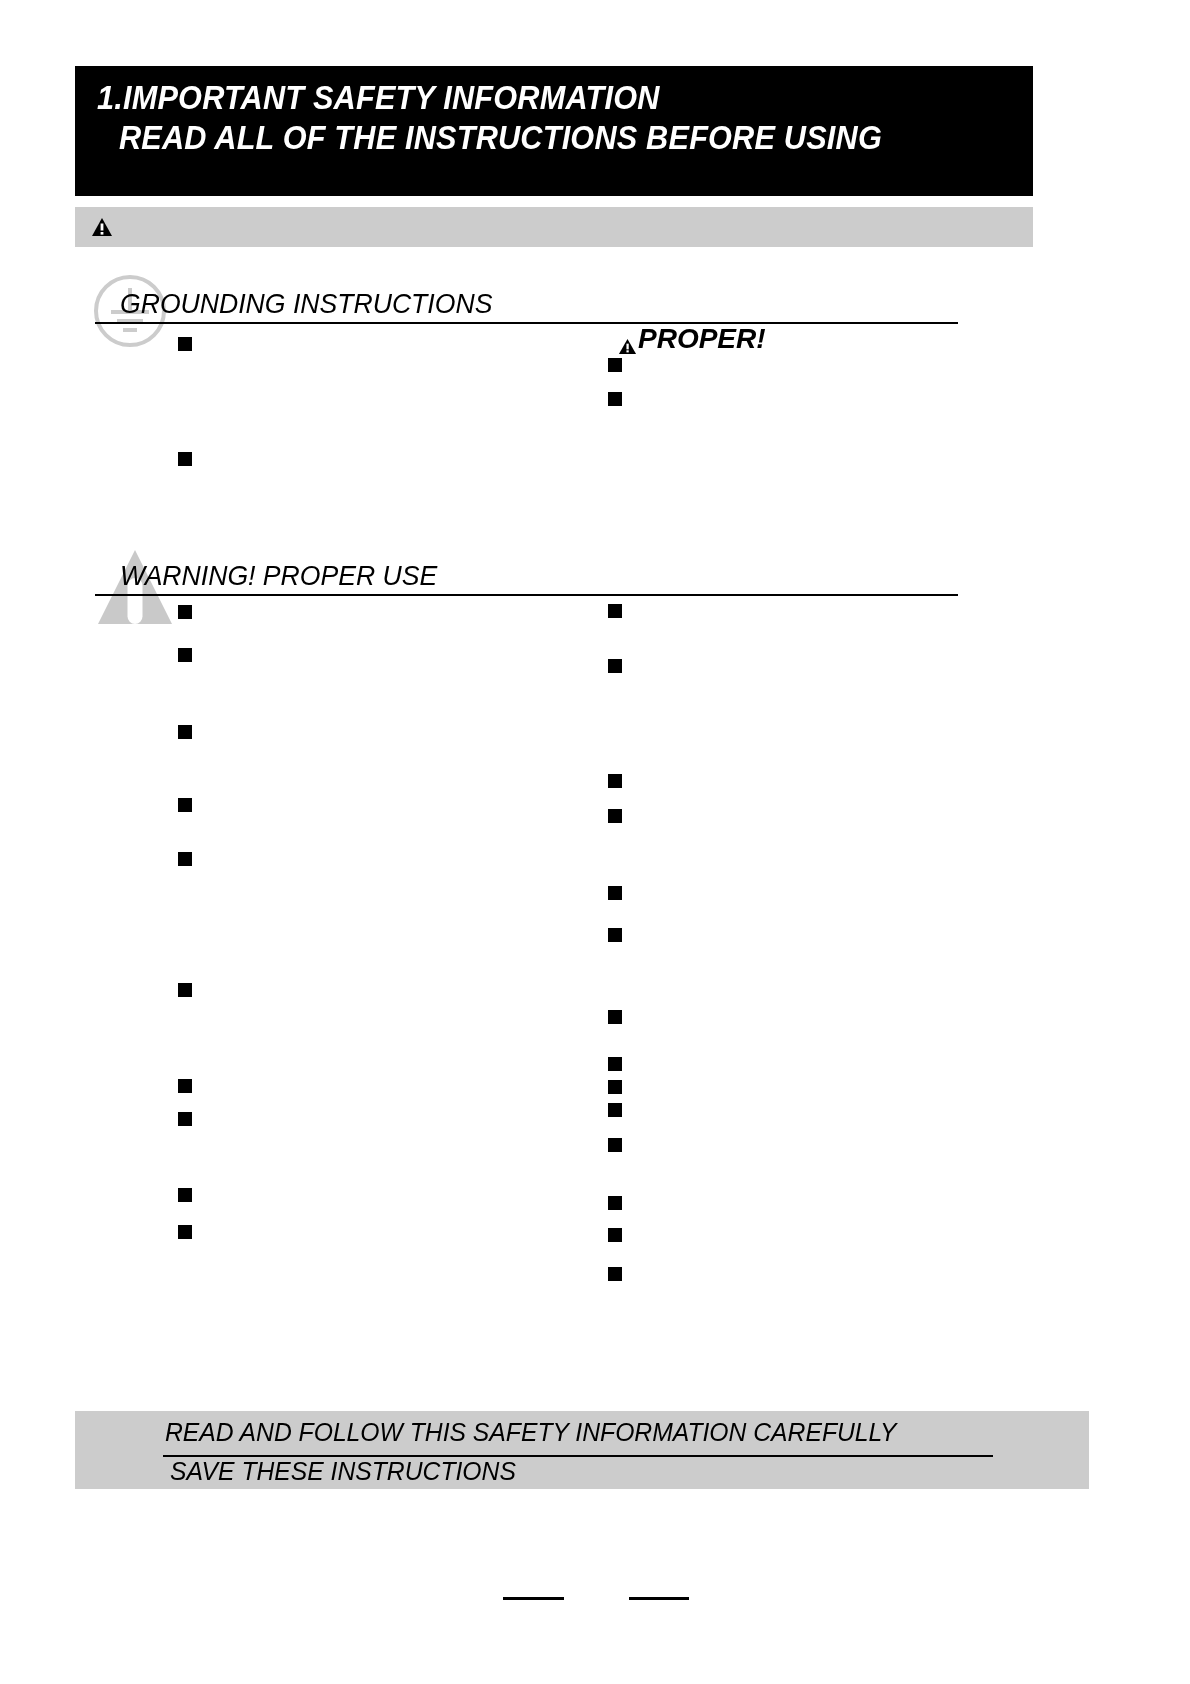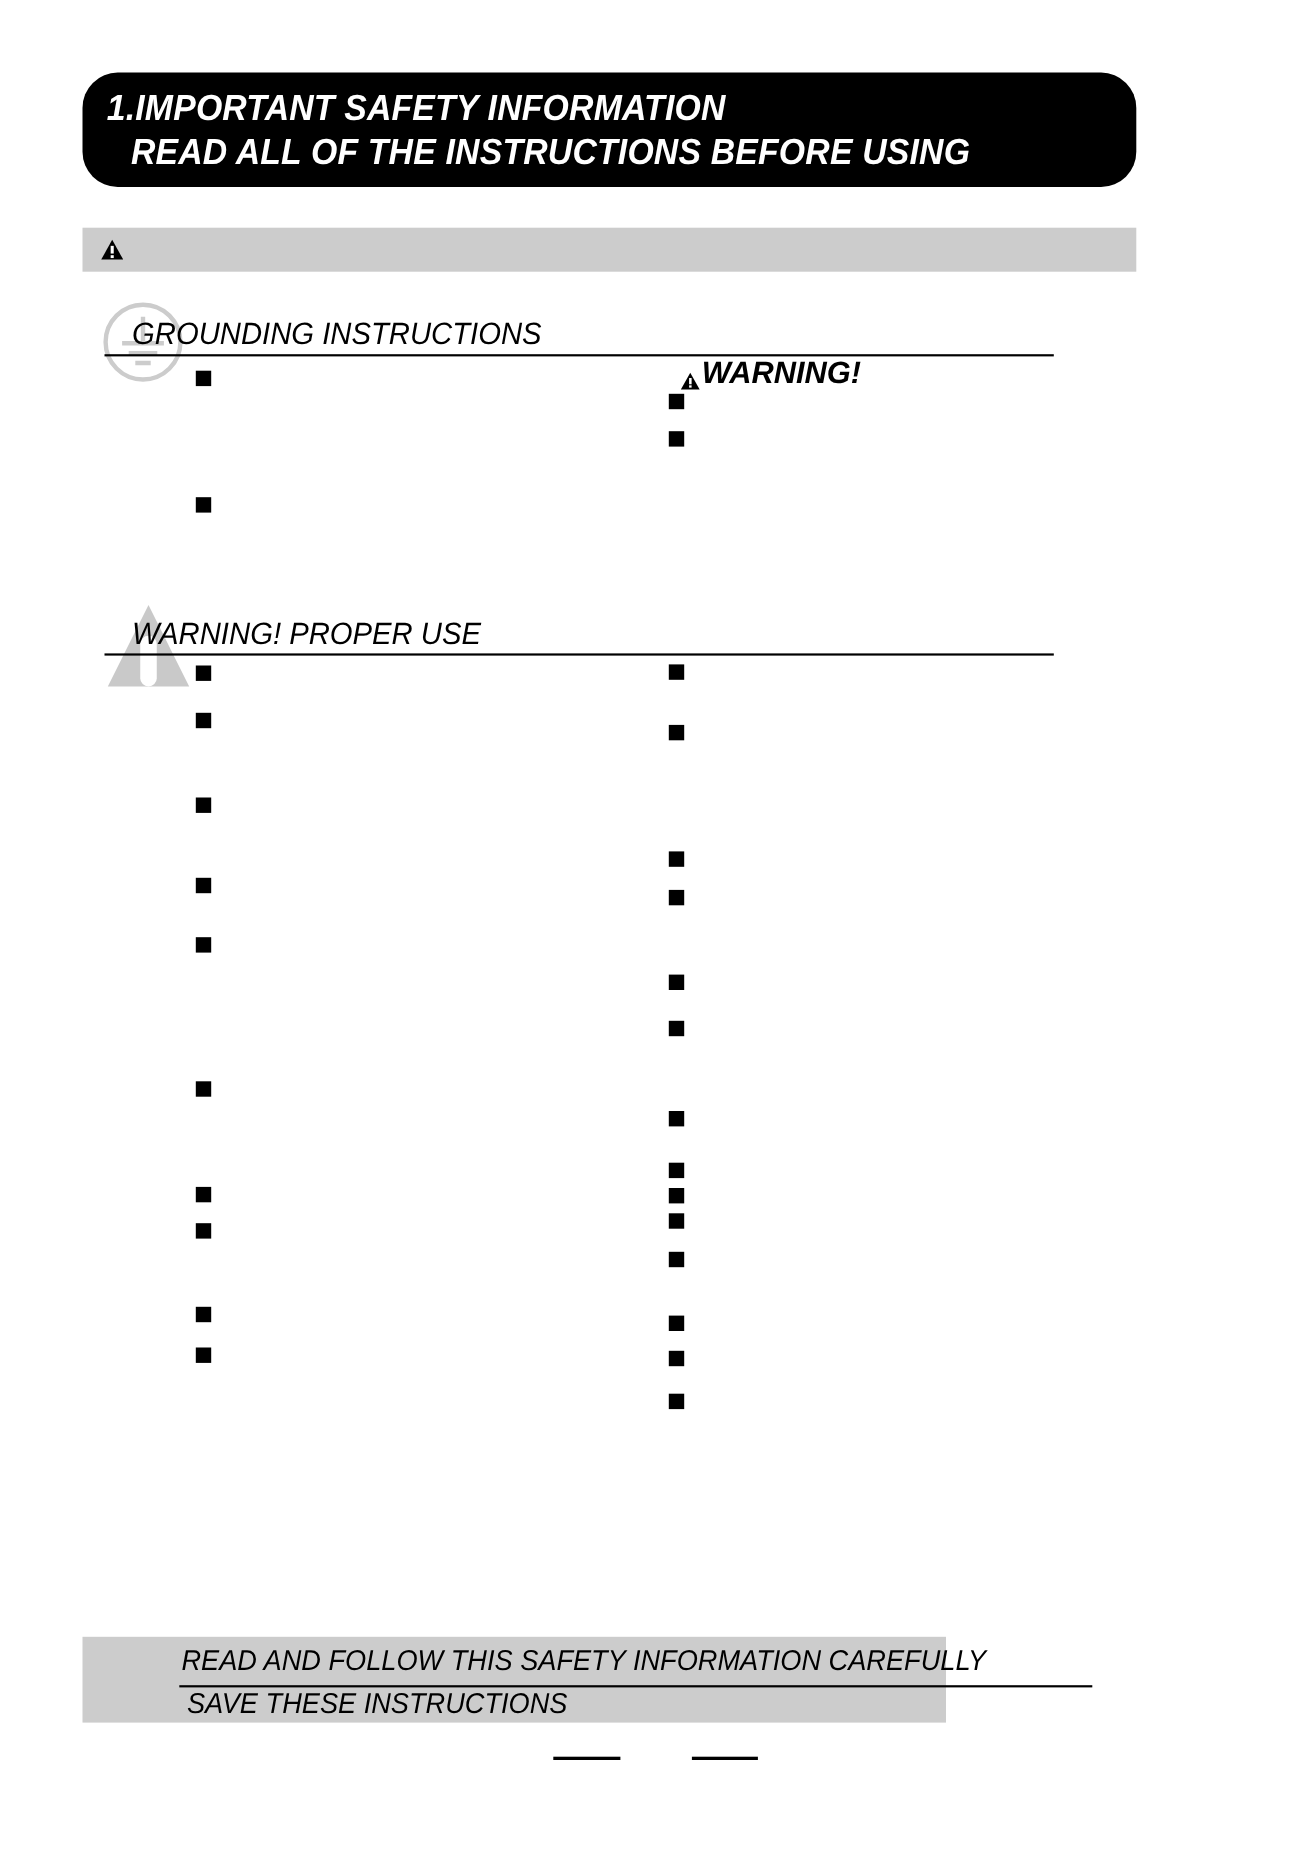--- a/index.html
+++ b/index.html
@@ -17,23 +17,22 @@
     background: #ffffff;
     overflow: hidden;
   }
 
   
   .header-banner {
     position: absolute;
     left: 75px;
     top: 66px;
     width: 958px;
-    height: 104px;
-    background: #000000;
-    border-radius: 32px;
+    height: 130px;
+    background: #000000;
   }
   .header-line {
     position: absolute;
     color: #ffffff;
     font-style: italic;
     font-weight: bold;
     font-size: 33px;
     letter-spacing: 0.2px;
     white-space: nowrap;
     transform: scaleX(0.93);
@@ -138,22 +137,22 @@
     height: 19px;
     display: inline-block;
     position: relative;
     top: 1px;
   }
 
   
   .footer-bar {
     position: absolute;
     left: 75px;
-    top: 1488px;
-    width: 785px;
+    top: 1411px;
+    width: 1014px;
     height: 78px;
     background: #cccccc;
   }
   .footer-line {
     position: absolute;
     font-style: italic;
     font-size: 26px;
     color: #000000;
     white-space: nowrap;
     transform: scaleX(0.95);
@@ -217,21 +216,21 @@
   </div>
 
   <div class="inline-warning" style="left:618px; top:323px;">
     <span class="tri">
       <svg viewBox="0 0 20 20" width="19" height="19" aria-hidden="true">
         <polygon points="10,2 19,18 1,18" fill="#000000"></polygon>
         <rect x="8.9" y="7" width="2.4" height="6" fill="#ffffff"></rect>
         <rect x="8.9" y="14" width="2.4" height="2.2" fill="#ffffff"></rect>
       </svg>
     </span>
-    <span>WARNING!</span>
+    <span>PROPER!</span>
   </div>
 
   <span class="bullet" style="left:178px; top:337px;"></span>
   <span class="bullet" style="left:178px; top:452px;"></span>
 
   <span class="bullet" style="left:608px; top:358px;"></span>
   <span class="bullet" style="left:608px; top:392px;"></span>
 
   <span class="triangle-icon">
     <svg viewBox="0 0 78 80" width="78" height="80" aria-hidden="true">

